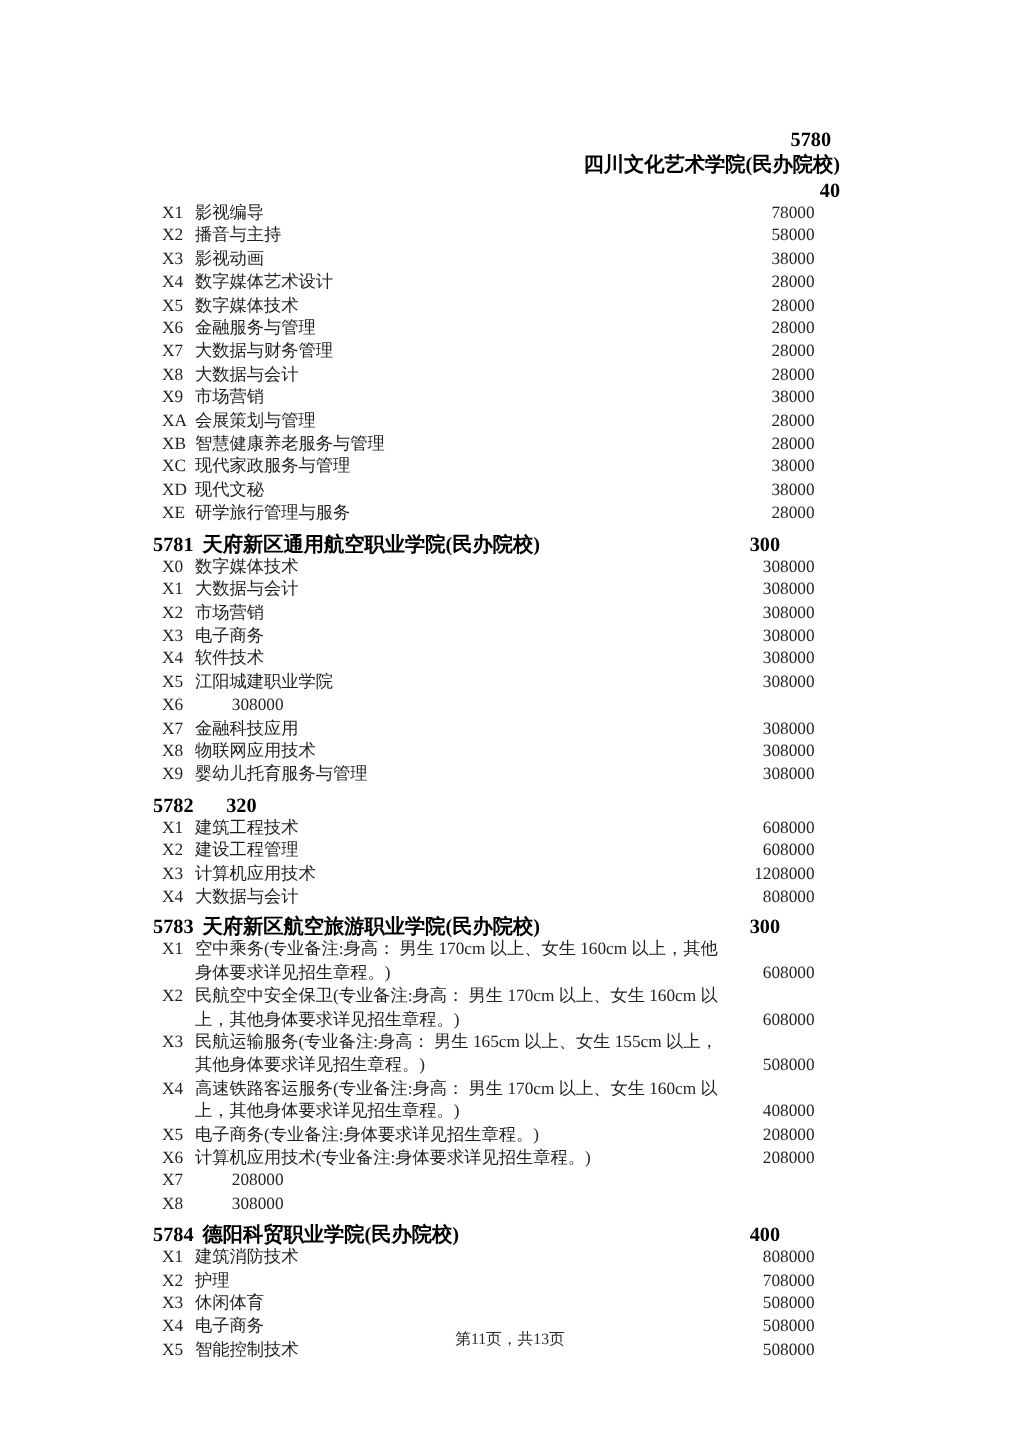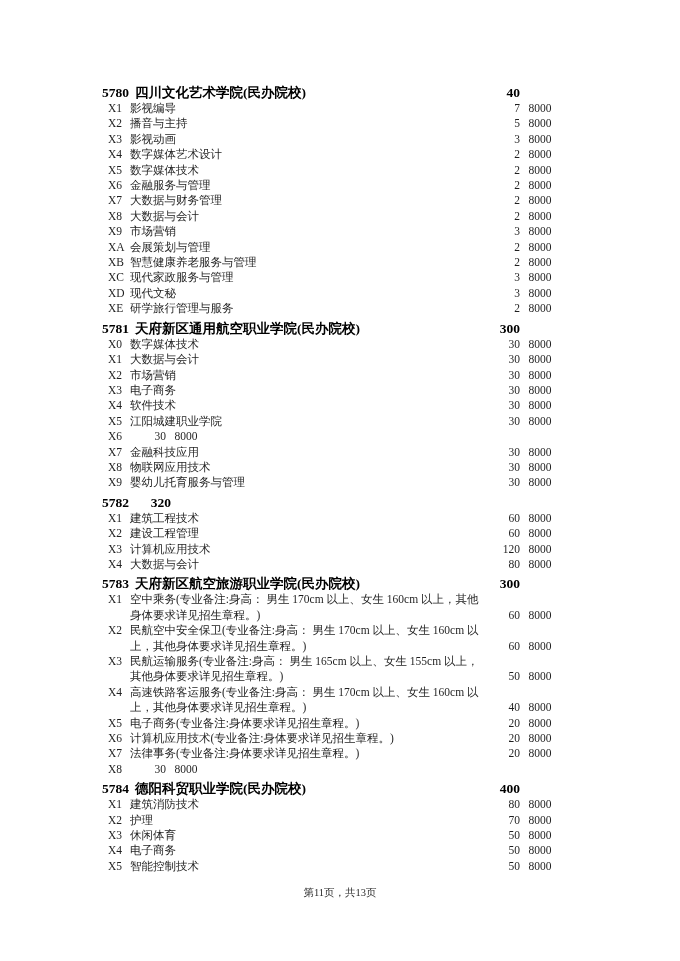--- a/index.html
+++ b/index.html
@@ -18,34 +18,34 @@
     width: 458px;
   }
   .row { display: flex; align-items: flex-end; }
   .section-header {
     font-weight: bold;
     font-size: 13.5px;
     line-height: 17px;
     color: #000;
     margin-top: 3px;
   }
-  .section-header:first-child { margin-top: 0; }
+  .section-header:first-child { margin-top: 0; flex-direction: column; }
   .section-header .scode { flex: none; width: 33px; }
   .section-header .sname { flex: 1; }
   .section-header .stotal { flex: none; width: 36px; text-align: right; }
   .section-header .sspacer { flex: none; width: 40px; }
   .course {
     font-size: 11.5px;
     line-height: 15.4px;
     padding-left: 6px;
   }
   .course .ccode { flex: none; width: 22px; align-self: flex-start; }
   .course .cname { flex: 1; }
   .course .ccount { flex: none; width: 36px; text-align: right; }
-  .course .cfee  { flex: none; width: 40px; text-align: center; }
+  .course .cfee  { flex: none; width: 40px; text-align: left; }
   .footer {
     position: absolute;
     top: 886px;
     left: 0;
     width: 680px;
     text-align: center;
     font-size: 10.5px;
     color: #2b2b2b;
   }
 </style>
@@ -275,21 +275,20 @@
     <span class="cfee">8000</span>
   </div>
       <div class="row course">
     <span class="ccode">X6</span>
     <span class="cname">计算机应用技术(专业备注:身体要求详见招生章程。)</span>
     <span class="ccount">20</span>
     <span class="cfee">8000</span>
   </div>
       <div class="row course">
     <span class="ccode">X7</span>
-    <span class="cname">法律事务(专业备注:身体要求详见招生章程。)</span>
     <span class="ccount">20</span>
     <span class="cfee">8000</span>
   </div>
       <div class="row course">
     <span class="ccode">X8</span>
     <span class="ccount">30</span>
     <span class="cfee">8000</span>
   </div>
       <div class="row section-header">
     <span class="scode">5784</span>

